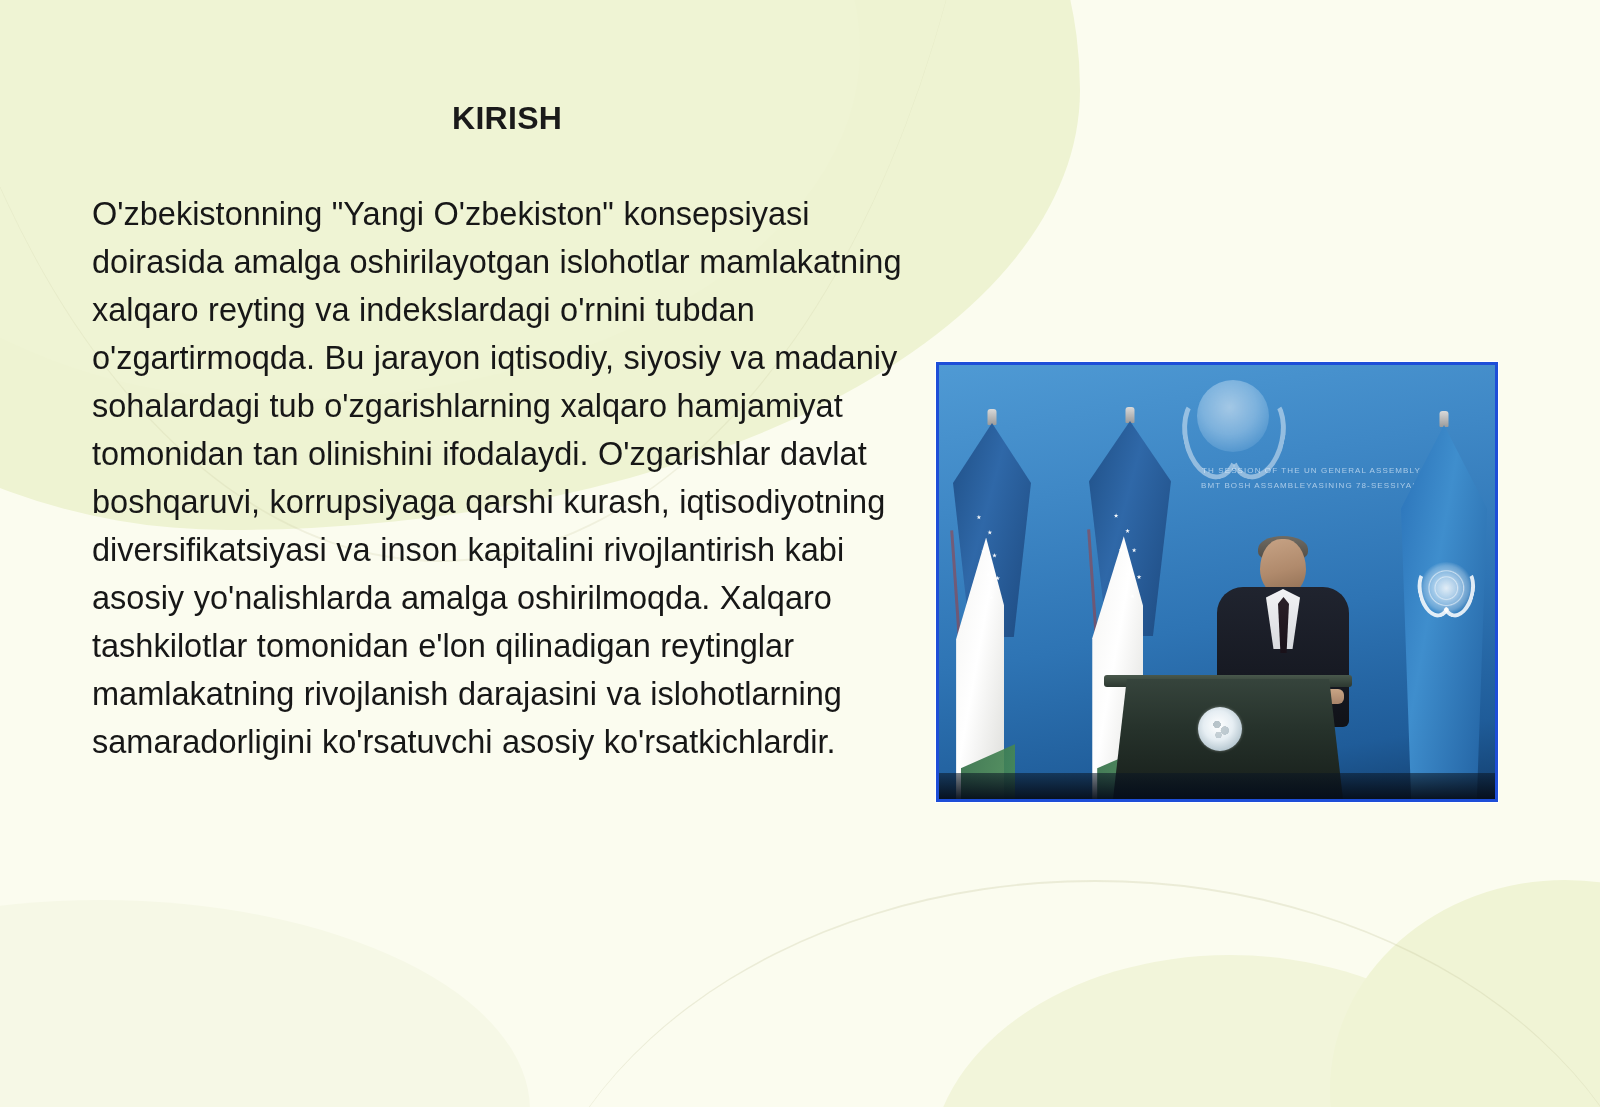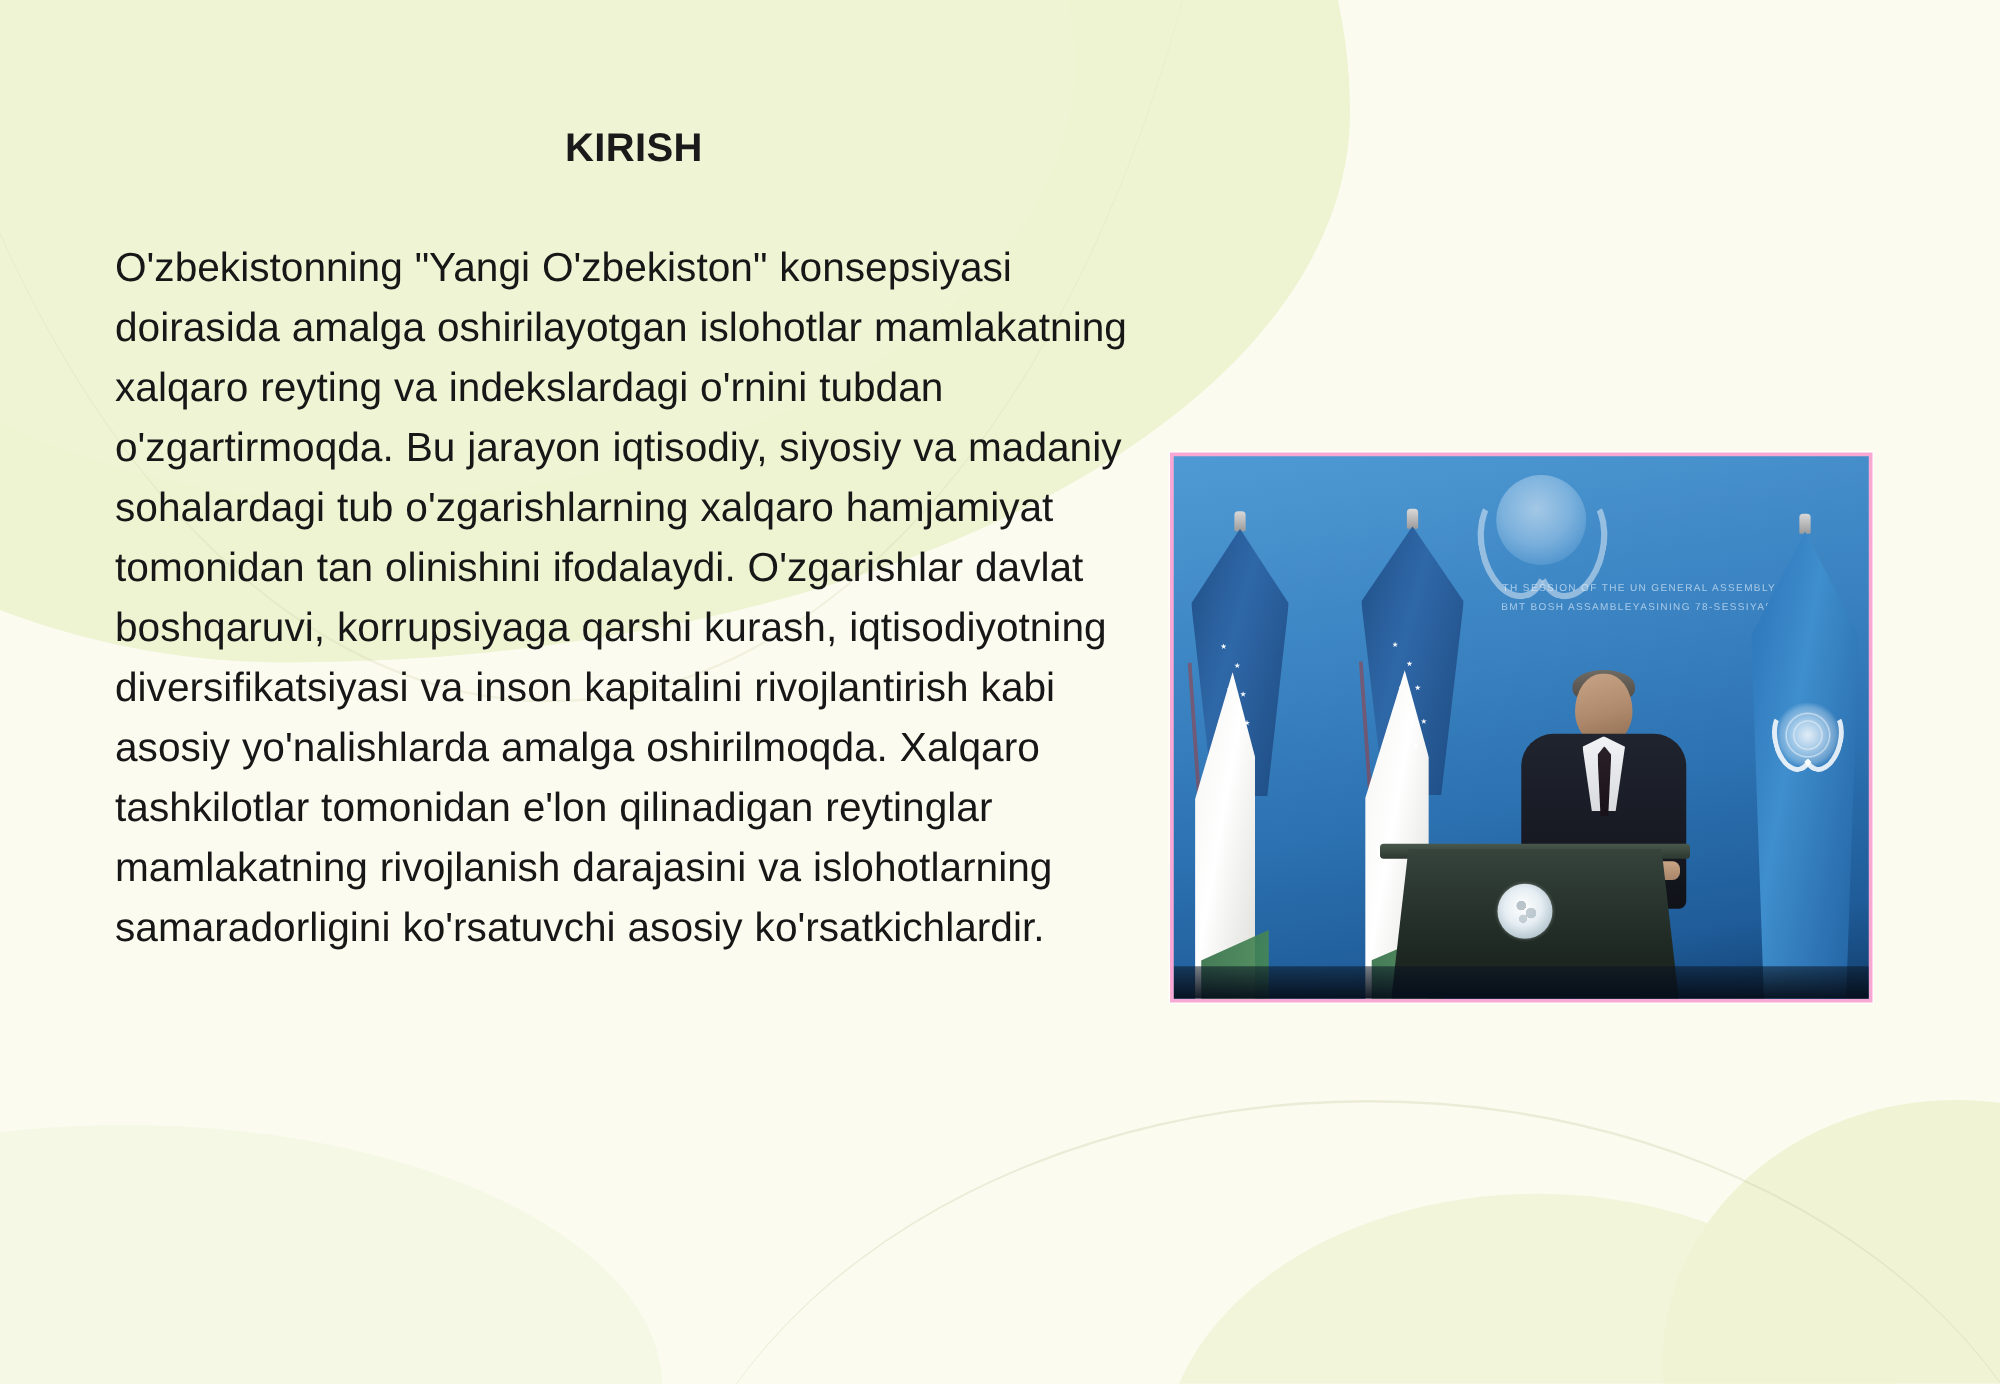--- a/index.html
+++ b/index.html
@@ -125,21 +125,21 @@
     word-spacing: 0.5px;
   }
 
   
   #photo-frame {
     position: absolute;
     left: 936px;
     top: 362px;
     width: 562px;
     height: 440px;
-    background: #f9a8d4;
+    background: #1d4ed8;
     padding: 3px;
     box-sizing: border-box;
     box-shadow: 0 0 0 1px rgba(255,255,255,0.9);
   }
   #photo {
     position: relative;
     width: 100%;
     height: 100%;
     overflow: hidden;
     background: linear-gradient(170deg, #4f9ad4 0%, #3f88c6 28%, #2e74b4 58%, #1f5c99 85%, #133f6e 100%);

